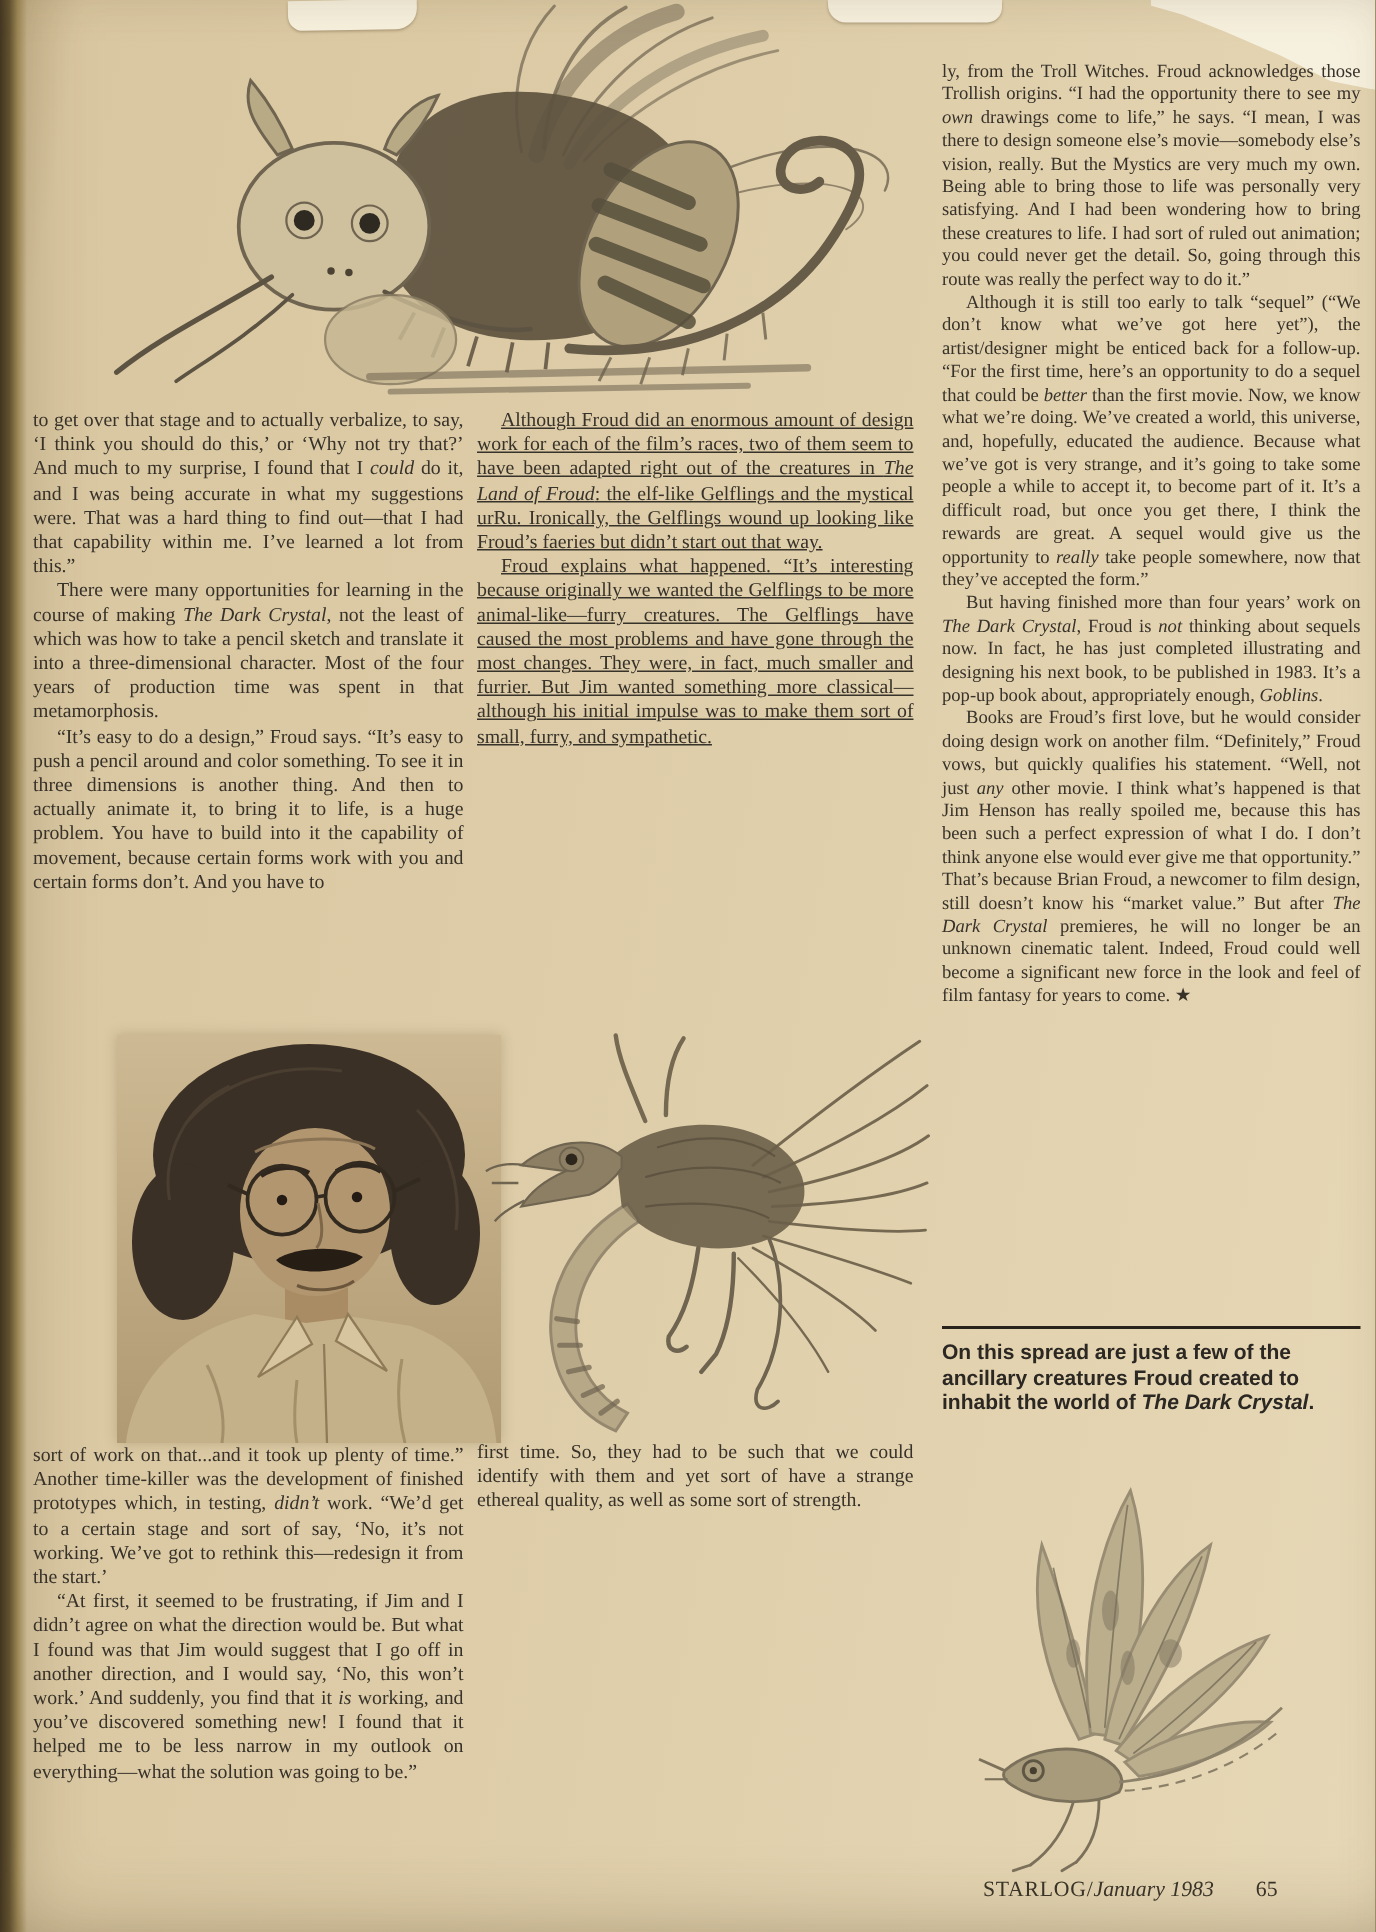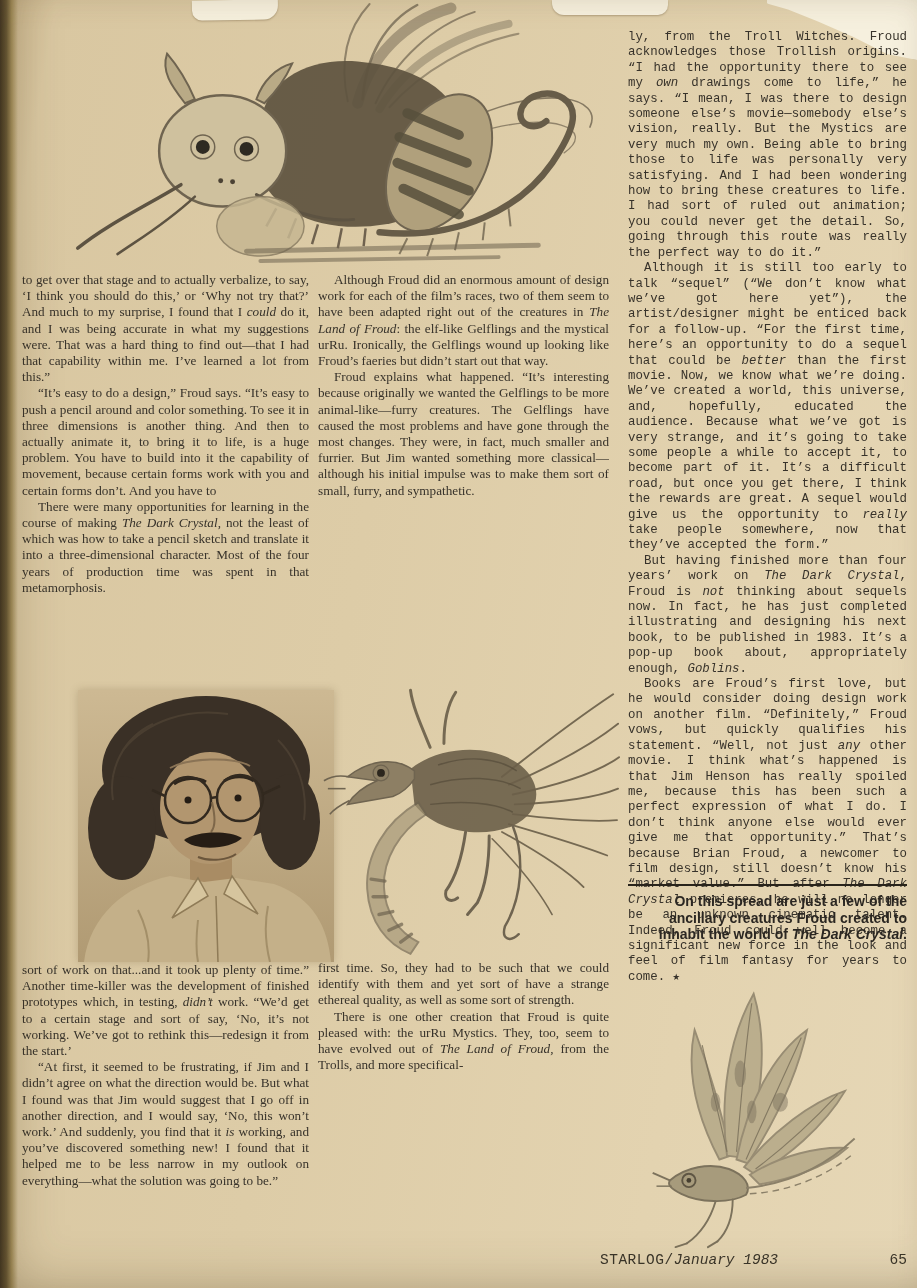--- a/index.html
+++ b/index.html
@@ -22,39 +22,39 @@
   .torn{position:absolute;background:#f6f0de;box-shadow:0 1px 2px rgba(90,70,40,.35);}
   .torn-a{left:192px;top:0;width:86px;height:20px;border-radius:0 0 14px 10px;transform:rotate(-1deg);}
   .torn-b{left:552px;top:0;width:116px;height:15px;border-radius:0 0 10px 12px;}
   .torn-c{right:0;top:0;width:150px;height:60px;
     clip-path:polygon(0 0,100% 0,100% 100%,80% 90%,58% 62%,34% 36%,14% 16%,0 6%);}
   .col{position:absolute;text-align:justify;}
   .col .para{margin:0;font-size:13.2px;line-height:16.2px;}
   .col3 .para{font-size:12.4px;line-height:15.4px;}
   .para.ind{text-indent:16px;}
   .col1t{left:22px;top:272px;width:287px;}
-  .col2t{left:318px;top:272px;width:291px;}
-  .col3{left:628px;top:30px;width:279px;font-family:Liberation Mono, monospace;}
+  .col2t{left:318px;top:272px;width:291px;text-decoration:underline;}
+  .col3{left:628px;top:40px;width:279px;}
   .col1b{left:22px;top:962px;width:287px;}
   .col2b{left:318px;top:960px;width:291px;}
   .illus{position:absolute;}
   .illus svg{display:block;width:100%;height:100%;}
   .il-top{left:8px;top:2px;width:610px;height:270px;}
   .il-photo{left:78px;top:690px;width:256px;height:272px;box-shadow:0 0 8px rgba(90,70,40,.25);}
   .il-dragon{left:320px;top:684px;width:300px;height:287px;}
   .il-fairy{left:622px;top:988px;width:290px;height:262px;}
   .cap-rule{position:absolute;left:628px;top:884px;width:279px;border-top:2.5px solid #29241b;}
   .caption{
     position:absolute;left:628px;top:893px;width:279px;
     font-family:"Liberation Sans","DejaVu Sans",sans-serif;
-    font-weight:bold;font-size:14px;line-height:16.5px;color:#2b2722;text-align:right;
+    font-weight:bold;font-size:14px;line-height:16.5px;color:#2b2722;text-align:left;
   }
   .footer{
     position:absolute;left:600px;top:1252px;width:307px;
-    font-size:14.5px;display:flex;justify-content:space-between;gap:28px;color:#393429;font-family:Liberation Mono, monospace;
+    font-size:14.5px;display:flex;justify-content:center;gap:28px;color:#393429;
   }
   .footer .mag{letter-spacing:.5px;}
   i{font-style:italic;}
 </style>
 </head>
 <body>
 
 <div class="page">
 
   <div class="gutter"></div>
@@ -117,40 +117,39 @@
       <ellipse cx="252" cy="226" rx="44" ry="30" fill="#c6b792" opacity=".85" stroke="#8a7d63" stroke-width="1.5"></ellipse>
       <g stroke="#6f6450" stroke-linecap="round" opacity=".55">
         <path d="M238,251 L532,245" stroke-width="5"></path>
         <path d="M252,261 L492,257" stroke-width="4"></path>
       </g>
     </svg>
   </div>
 
   <div class="col col1t">
       <p class="para"><span>to get over that stage and to actually verbalize, to say, ‘I think you should do this,’ or ‘Why not try that?’ And much to my surprise, I found that I </span><i>could</i><span> do it, and I was being accurate in what my suggestions were. That was a hard thing to find out—that I had that capability within me. I’ve learned a lot from this.”</span></p>
+      <p class="para ind"><span>There were many opportunities for learning in the course of making </span><i>The Dark Crystal</i><span>, not the least of which was how to take a pencil sketch and translate it into a three-dimensional character. Most of the four years of production time was spent in that metamorphosis.</span></p>
       <p class="para ind"><span>“It’s easy to do a design,” Froud says. “It’s easy to push a pencil around and color something. To see it in three dimensions is another thing. And then to actually animate it, to bring it to life, is a huge problem. You have to build into it the capability of movement, because certain forms work with you and certain forms don’t. And you have to</span></p>
-      <p class="para ind"><span>There were many opportunities for learning in the course of making </span><i>The Dark Crystal</i><span>, not the least of which was how to take a pencil sketch and translate it into a three-dimensional character. Most of the four years of production time was spent in that metamorphosis.</span></p>
     </div>
   <div class="col col2t">
       <p class="para ind"><span>Although Froud did an enormous amount of design work for each of the film’s races, two of them seem to have been adapted right out of the creatures in </span><i>The Land of Froud</i><span>: the elf-like Gelflings and the mystical urRu. Ironically, the Gelflings wound up looking like Froud’s faeries but didn’t start out that way.</span></p>
       <p class="para ind"><span>Froud explains what happened. “It’s interesting because originally we wanted the Gelflings to be more animal-like—furry creatures. The Gelflings have caused the most problems and have gone through the most changes. They were, in fact, much smaller and furrier. But Jim wanted something more classical—although his initial impulse was to make them sort of small, furry, and sympathetic.</span></p>
     </div>
   <div class="col col3">
       <p class="para"><span>ly, from the Troll Witches. Froud acknowledges those Trollish origins. “I had the opportunity there to see my </span><i>own</i><span> drawings come to life,” he says. “I mean, I was there to design someone else’s movie—somebody else’s vision, really. But the Mystics are very much my own. Being able to bring those to life was personally very satisfying. And I had been wondering how to bring these creatures to life. I had sort of ruled out animation; you could never get the detail. So, going through this route was really the perfect way to do it.”</span></p>
       <p class="para ind"><span>Although it is still too early to talk “sequel” (“We don’t know what we’ve got here yet”), the artist/designer might be enticed back for a follow-up. “For the first time, here’s an opportunity to do a sequel that could be </span><i>better</i><span> than the first movie. Now, we know what we’re doing. We’ve created a world, this universe, and, hopefully, educated the audience. Because what we’ve got is very strange, and it’s going to take some people a while to accept it, to become part of it. It’s a difficult road, but once you get there, I think the rewards are great. A sequel would give us the opportunity to </span><i>really</i><span> take people somewhere, now that they’ve accepted the form.”</span></p>
       <p class="para ind"><span>But having finished more than four years’ work on </span><i>The Dark Crystal</i><span>, Froud is </span><i>not</i><span> thinking about sequels now. In fact, he has just completed illustrating and designing his next book, to be published in 1983. It’s a pop-up book about, appropriately enough, </span><i>Goblins</i><span>.</span></p>
       <p class="para ind"><span>Books are Froud’s first love, but he would consider doing design work on another film. “Definitely,” Froud vows, but quickly qualifies his statement. “Well, not just </span><i>any</i><span> other movie. I think what’s happened is that Jim Henson has really spoiled me, because this has been such a perfect expression of what I do. I don’t think anyone else would ever give me that opportunity.” That’s because Brian Froud, a newcomer to film design, still doesn’t know his “market value.” But after </span><i>The Dark Crystal</i><span> premieres, he will no longer be an unknown cinematic talent. Indeed, Froud could well become a significant new force in the look and feel of film fantasy for years to come. ★</span></p>
     </div>
   <div class="col col1b">
       <p class="para"><span>sort of work on that...and it took up plenty of time.” Another time-killer was the development of finished prototypes which, in testing, </span><i>didn’t</i><span> work. “We’d get to a certain stage and sort of say, ‘No, it’s not working. We’ve got to rethink this—redesign it from the start.’</span></p>
       <p class="para ind"><span>“At first, it seemed to be frustrating, if Jim and I didn’t agree on what the direction would be. But what I found was that Jim would suggest that I go off in another direction, and I would say, ‘No, this won’t work.’ And suddenly, you find that it </span><i>is</i><span> working, and you’ve discovered something new! I found that it helped me to be less narrow in my outlook on everything—what the solution was going to be.”</span></p>
     </div>
   <div class="col col2b">
       <p class="para"><span>first time. So, they had to be such that we could identify with them and yet sort of have a strange ethereal quality, as well as some sort of strength.</span></p>
-      <p class="para ind"><span>There is one other creation that Froud is quite pleased with: the urRu Mystics. They, too, seem to have evolved out of </span><i>The Land of Froud</i><span>, from the Trolls, and more specifical-</span></p>
     </div>
 
   <div class="illus il-photo">
     <svg viewBox="0 0 256 272" xmlns="http://www.w3.org/2000/svg">
       <defs>
         <linearGradient id="ph" x1="0" y1="0" x2="0" y2="1">
           <stop offset="0" stop-color="#cdb993"></stop>
             <stop offset="1" stop-color="#b09a73"></stop>
         </linearGradient>
       </defs>

